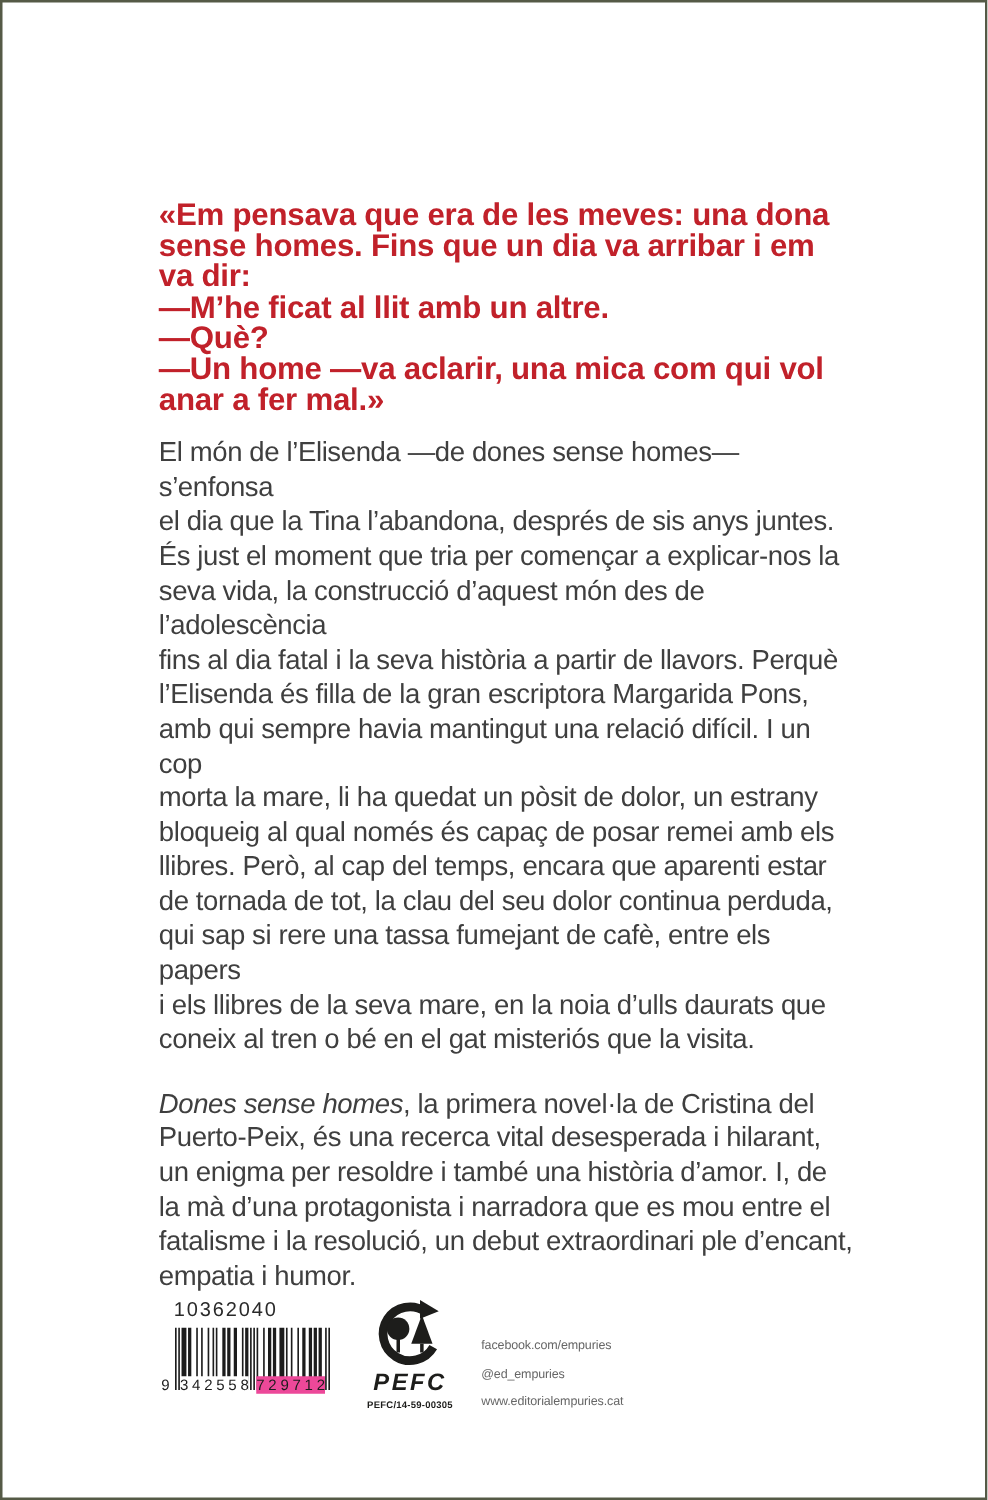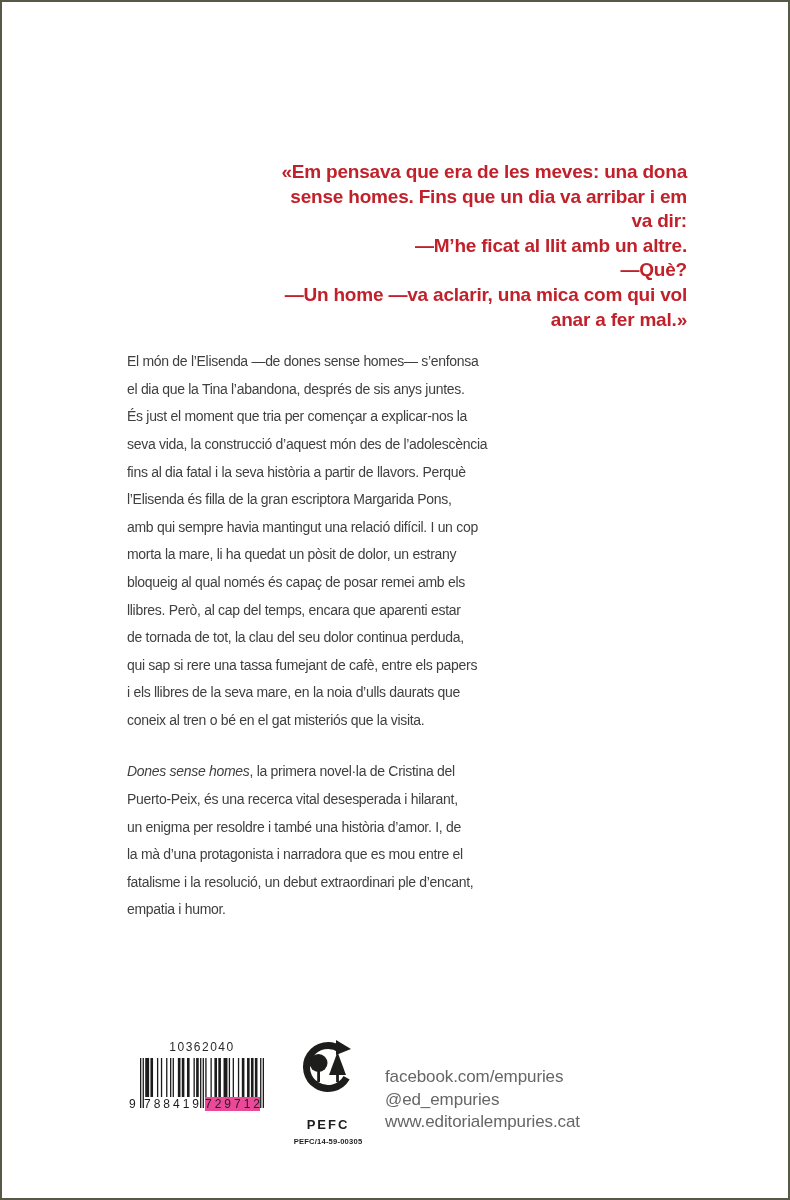--- a/index.html
+++ b/index.html
@@ -14,68 +14,67 @@
     overflow:hidden;
   }
   .text-col{
     position:absolute;
     left:125px;top:158px;
     width:560px;
   }
   .quote{
     color:#c1212a;
     font-weight:bold;
-    font-size:19px;
+    font-size:25px;
     line-height:24.6px;
     letter-spacing:-0.2px;
     white-space:pre-line;
     margin:0 0 16px 0;
-    text-align:right;
   }
   .body-par{
     color:#3f3f3f;
-    font-size:14px;
+    font-size:22px;
     line-height:27.6px;
     letter-spacing:-0.3px;
     white-space:pre-line;
     margin:0;
   }
   .par2{margin-top:24px;}
   .par2 .lead-italic{font-style:italic;}
   .bottom{
     position:absolute;
     left:127px;top:1038px;
     display:flex;
     align-items:flex-start;
   }
   
   .barcode{position:relative;width:136px;margin-right:26px;}
   .bc-number{
-    color:#2a2a2a;font-size:12px;letter-spacing:1.5px;
-    text-align:center;padding-left:10px;margin-bottom:4px;
+    color:#2a2a2a;font-size:16px;letter-spacing:1.5px;
+    padding-left:10px;margin-bottom:4px;
   }
   .bc-bars{position:relative;margin-left:11px;width:124px;height:50px;}
   .bc-svg{width:124px;height:50px;display:block;}
   .bc-digits span{
     position:absolute;bottom:-3px;
     font-size:12px;color:#1c1c1c;line-height:14px;height:14px;
   }
   .bc-lead{left:-11px;width:10px;background:#fff;text-align:left;}
   .bc-g1{left:4px;width:55px;background:#fff;text-align:center;letter-spacing:3px;}
   .bc-g2{left:65px;width:55px;background:#ec4899;text-align:center;letter-spacing:3px;}
   
   .pefc{width:74px;margin-right:20px;text-align:center;color:#1d1d1b;}
   .pefc-logo{display:block;margin:0 auto;}
-  .pefc-word{font-weight:bold;font-size:13px;letter-spacing:2px;line-height:20px;margin-top:19px;}
+  .pefc-word{font-weight:bold;font-size:19px;letter-spacing:2px;line-height:20px;margin-top:1px;font-style:italic;}
   .pefc-cert{font-weight:bold;font-size:7.6px;letter-spacing:0.2px;margin-top:2px;white-space:nowrap;}
   
   .links{
     margin-top:26px;
     color:#666666;
-    font-size:17px;
+    font-size:10px;
     line-height:22.5px;
     letter-spacing:-0.1px;
     white-space:pre-line;
   }
 </style>
 </head>
 <body>
 
 <div class="page">
 
@@ -144,21 +143,21 @@
             <rect x="75" y="0" width="1" height="50" fill="#1c1c1c"></rect>
             <rect x="78" y="0" width="2" height="50" fill="#1c1c1c"></rect>
             <rect x="82" y="0" width="2" height="50" fill="#1c1c1c"></rect>
             <rect x="85" y="0" width="2" height="50" fill="#1c1c1c"></rect>
             <rect x="88" y="0" width="2" height="50" fill="#1c1c1c"></rect>
             <rect x="92" y="0" width="1" height="50" fill="#1c1c1c"></rect>
             <rect x="94" y="0" width="1" height="50" fill="#1c1c1c"></rect>
           </svg>
         <div class="bc-digits">
           <span class="bc-lead">9</span>
-          <span class="bc-g1">788419</span>
+          <span class="bc-g1">342558</span>
           <span class="bc-g2">729712</span>
         </div>
       </div>
     </div>
 
     <div class="pefc">
       <svg class="pefc-logo" width="70" height="56" viewBox="0 0 70 56">
 
         <path d="M47.3 9.4 A21.5 21.5 0 1 0 53.6 37.75" fill="none" stroke="#1d1d1b" stroke-width="7"></path>
         <polygon points="43,0 58,9 43,15" fill="#1d1d1b"></polygon>

